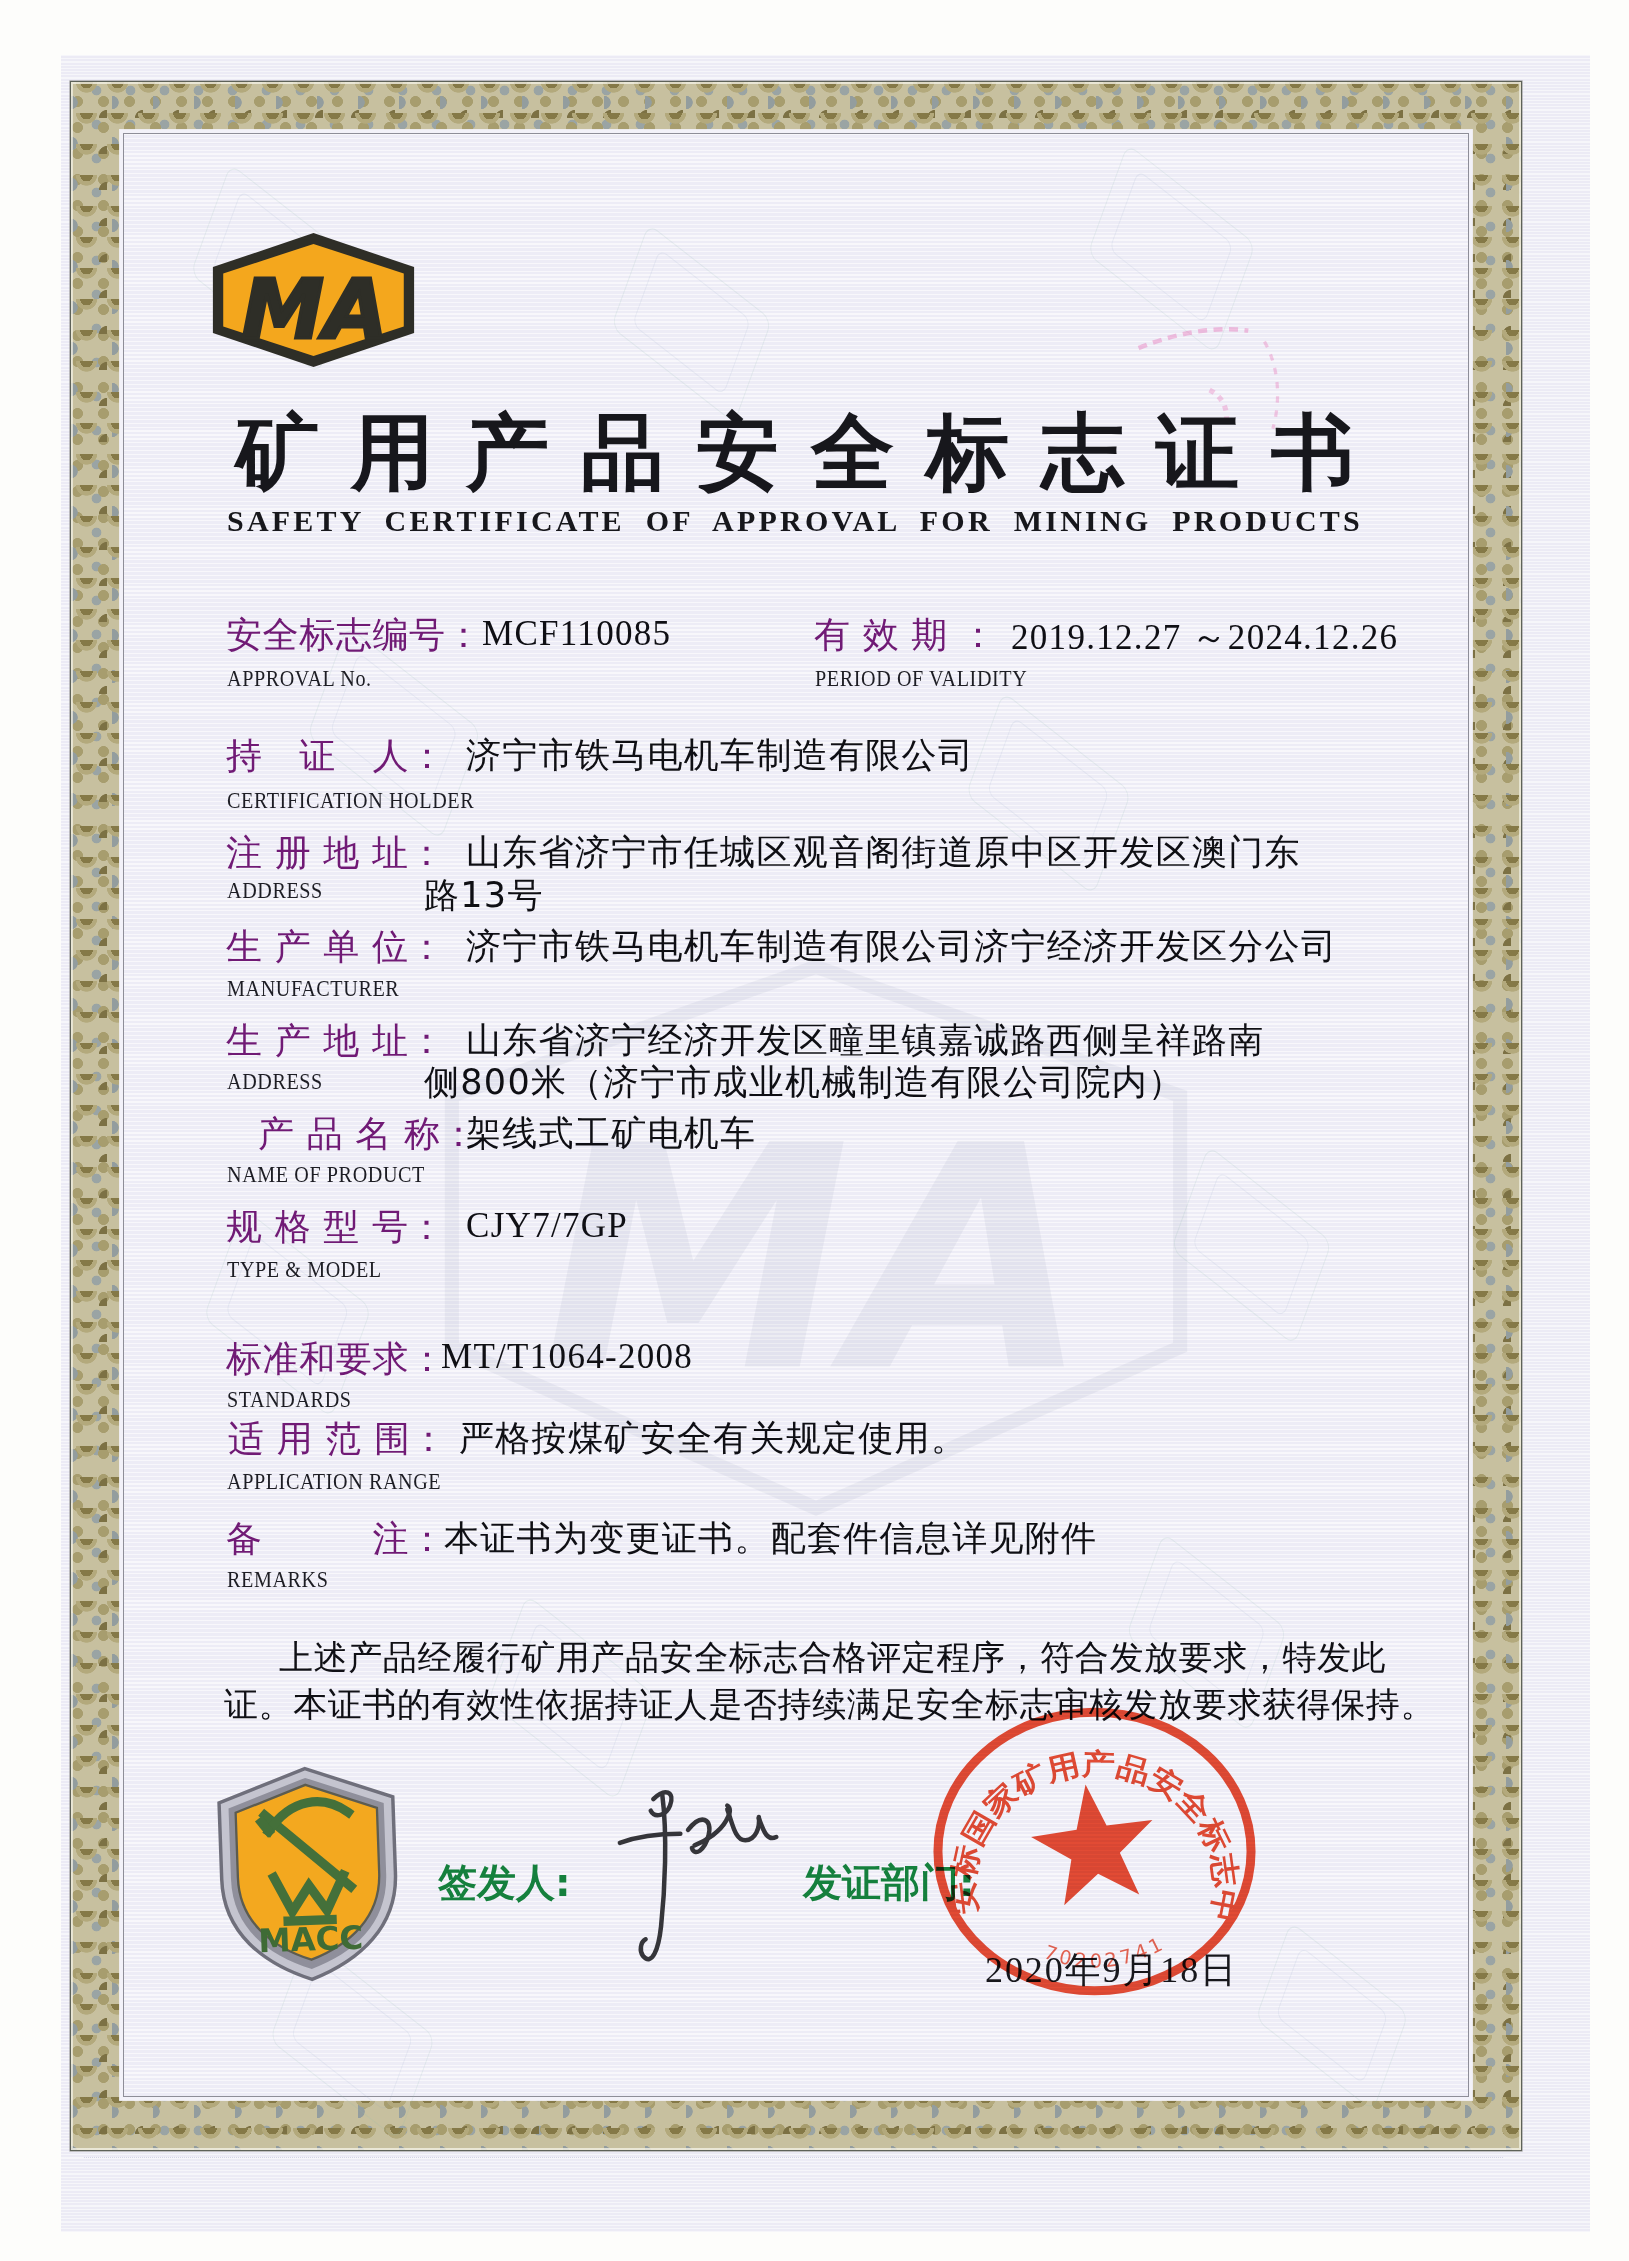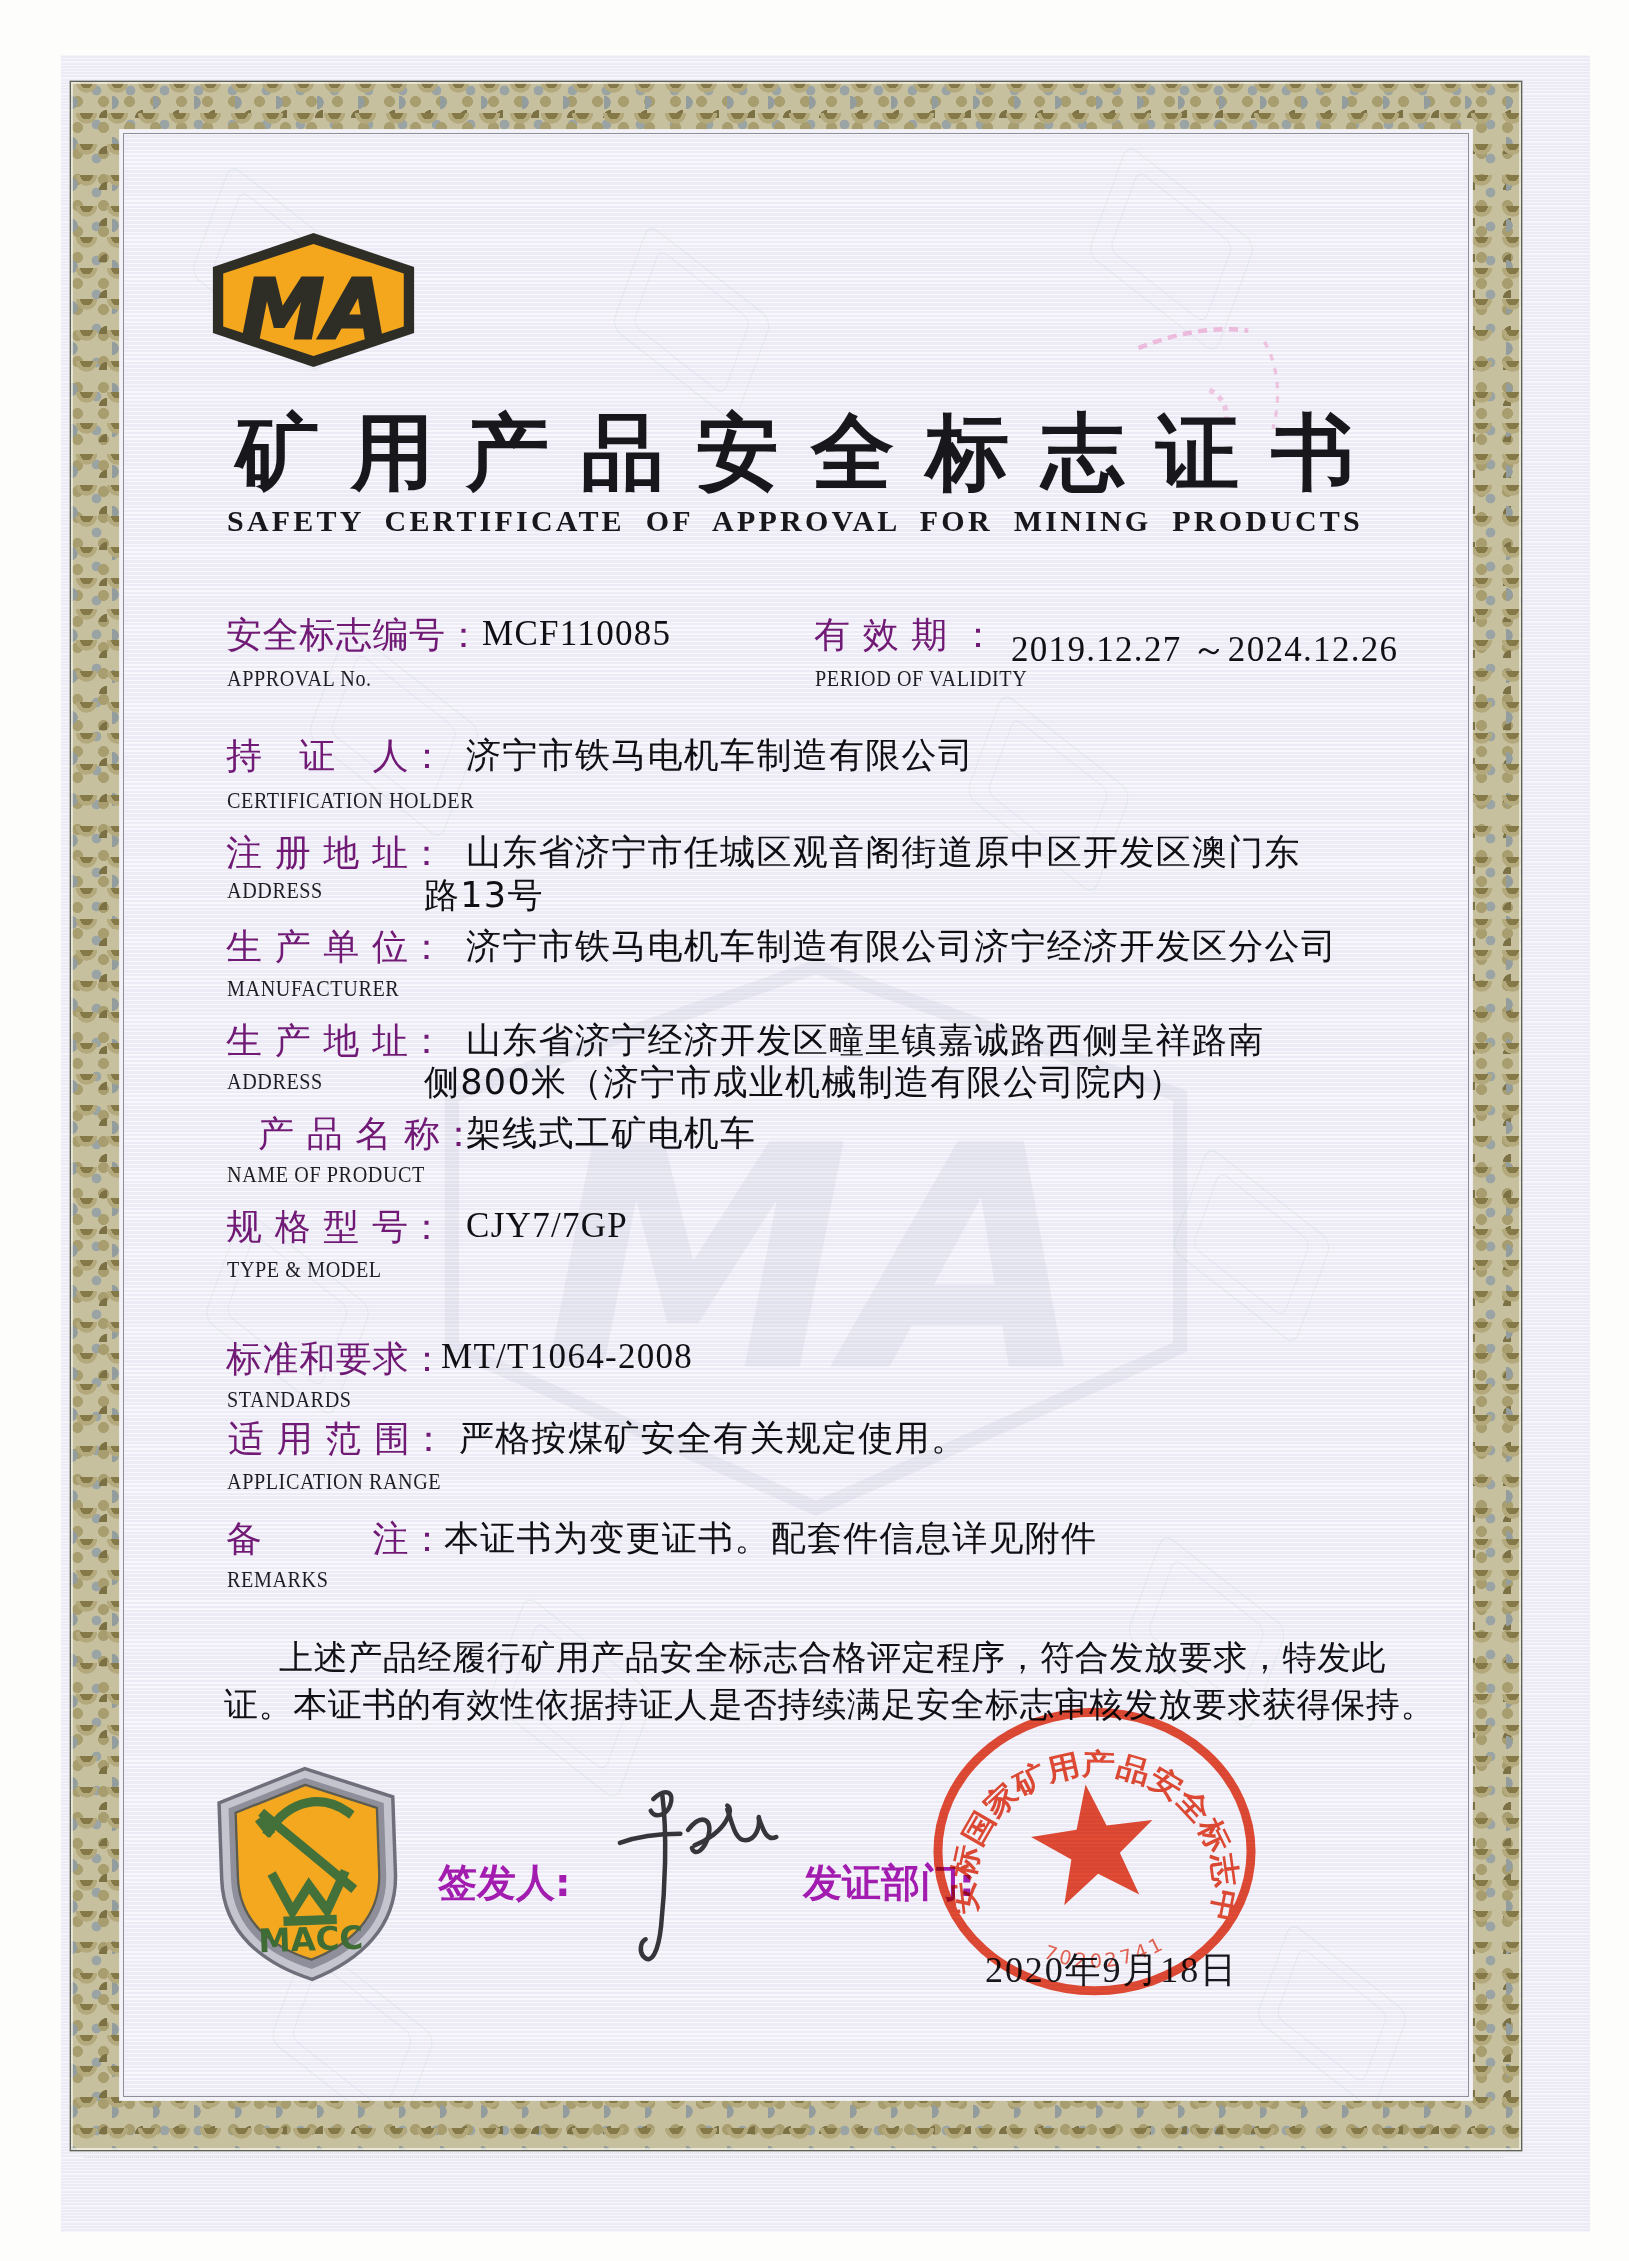--- a/index.html
+++ b/index.html
@@ -38,21 +38,21 @@
   .subtitle{position:absolute;left:123px;top:504px;width:1344px;text-align:center;
          font-size:30px;font-weight:bold;color:#17171c;letter-spacing:3.2px;word-spacing:10.3px;
          font-family:"Liberation Serif","DejaVu Serif",serif;white-space:nowrap;}
   .lab{position:absolute;font-size:36px;font-weight:normal;color:#701a75;letter-spacing:0.6px;white-space:nowrap;}
   .sub{position:absolute;font-size:21px;color:#1d1d24;font-family:"Liberation Serif","DejaVu Serif",serif;
        letter-spacing:0.6px;white-space:nowrap;transform:scale(.96,1.08);transform-origin:left top;}
   .vcn{position:absolute;font-size:35px;color:#0f0f14;letter-spacing:1.3px;white-space:nowrap;}
   .vnum{position:absolute;font-size:35px;color:#0f0f14;letter-spacing:1.3px;white-space:nowrap;
        font-family:"Liberation Serif","DejaVu Serif",serif;}
   .decl{position:absolute;font-size:34px;color:#101015;letter-spacing:0.6px;white-space:nowrap;}
-  .foot-lab{position:absolute;font-size:39px;font-weight:bold;color:#a21caf;white-space:nowrap;}
+  .foot-lab{position:absolute;font-size:39px;font-weight:bold;color:#15803d;white-space:nowrap;}
   .date{position:absolute;left:985px;top:1946px;width:258px;font-size:36px;color:#17171c;
         letter-spacing:1.9px;font-family:"Liberation Serif","DejaVu Serif",serif;z-index:4;white-space:nowrap;}
   .stamp{position:absolute;left:927px;top:1700px;z-index:5;mix-blend-mode:multiply;opacity:.95;}
   .sig{position:absolute;left:598px;top:1781px;z-index:3;}
   .shield{position:absolute;left:210px;top:1765px;z-index:3;transform:rotate(-2deg);}
   .pink{position:absolute;left:1132px;top:319px;opacity:.55;}
 </style>
 </head>
 <body>
 
@@ -92,21 +92,21 @@
   </svg>
 
   <div class="title">矿用产品安全标志证书</div>
   <div class="subtitle">SAFETY CERTIFICATE OF APPROVAL FOR MINING PRODUCTS</div>
 
   <div class="lab" style="left:226px;top:611px;">安全标志编号：</div>
   <div class="vnum" style="left:482px;top:614px;">MCF110085</div>
   <div class="sub" style="left:227px;top:665px;">APPROVAL No.</div>
 
   <div class="lab" style="left:814px;top:611px;">有 效 期 ：</div>
-  <div class="vnum" style="left:1011px;top:614px;margin-top:12px;">2019.12.27 ～2024.12.26</div>
+  <div class="vnum" style="left:1011px;top:614px;">2019.12.27 ～2024.12.26</div>
   <div class="sub" style="left:815px;top:665px;">PERIOD OF VALIDITY</div>
 
   <div class="lab" style="left:226px;top:732px;">持　证　人：</div>
   <div class="vcn" style="left:466px;top:732px;">济宁市铁马电机车制造有限公司</div>
   <div class="sub" style="left:227px;top:787px;">CERTIFICATION HOLDER</div>
 
   <div class="lab" style="left:226px;top:829px;">注 册 地 址：</div>
   <div class="vcn" style="left:466px;top:829px;">山东省济宁市任城区观音阁街道原中区开发区澳门东</div>
   <div class="vcn" style="left:424px;top:872px;">路13号</div>
   <div class="sub" style="left:227px;top:877px;">ADDRESS</div>

